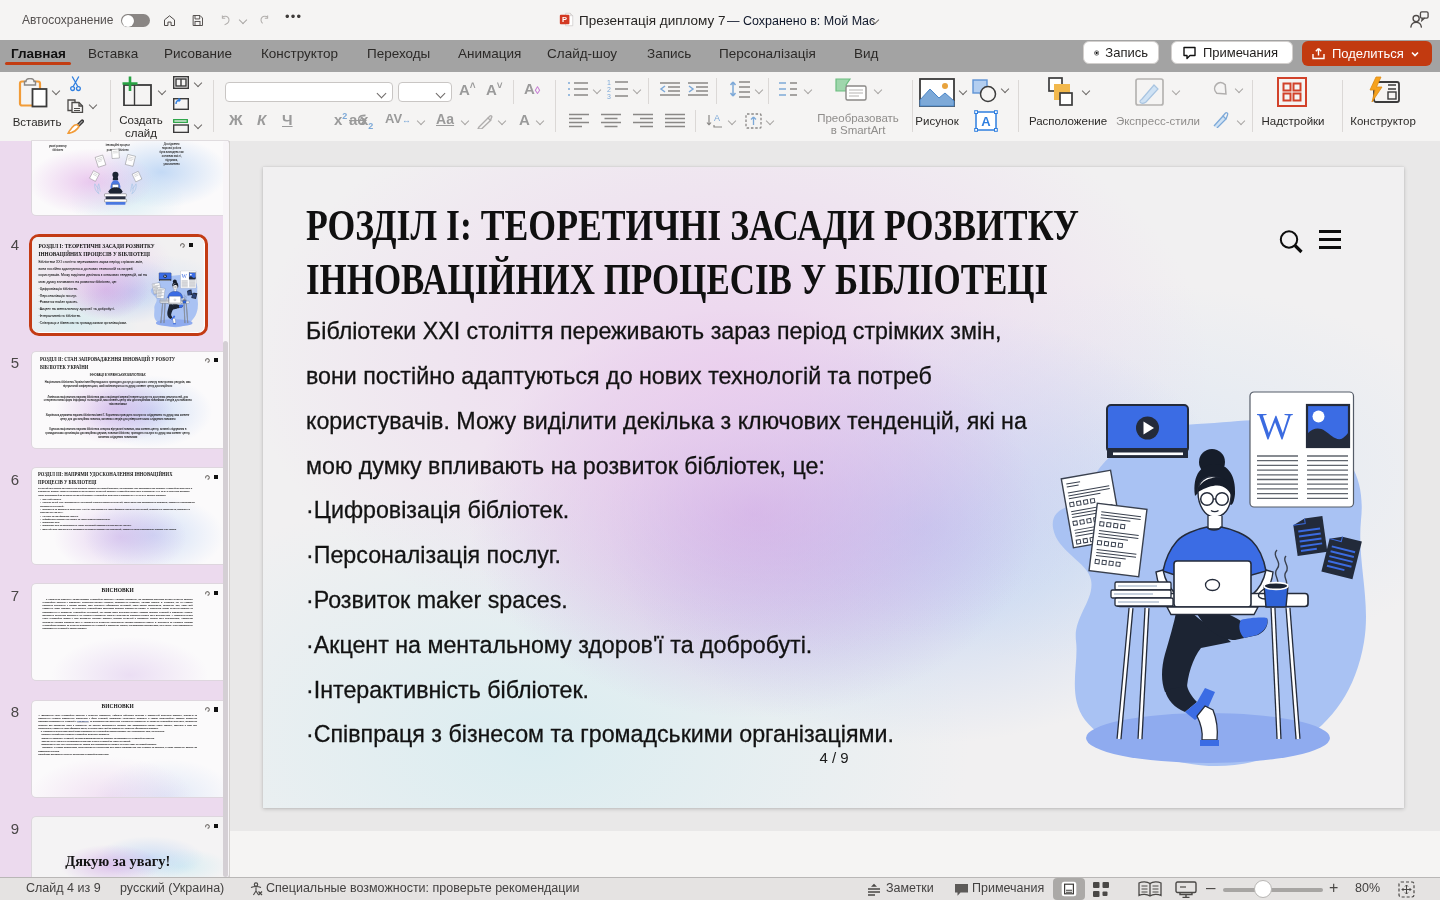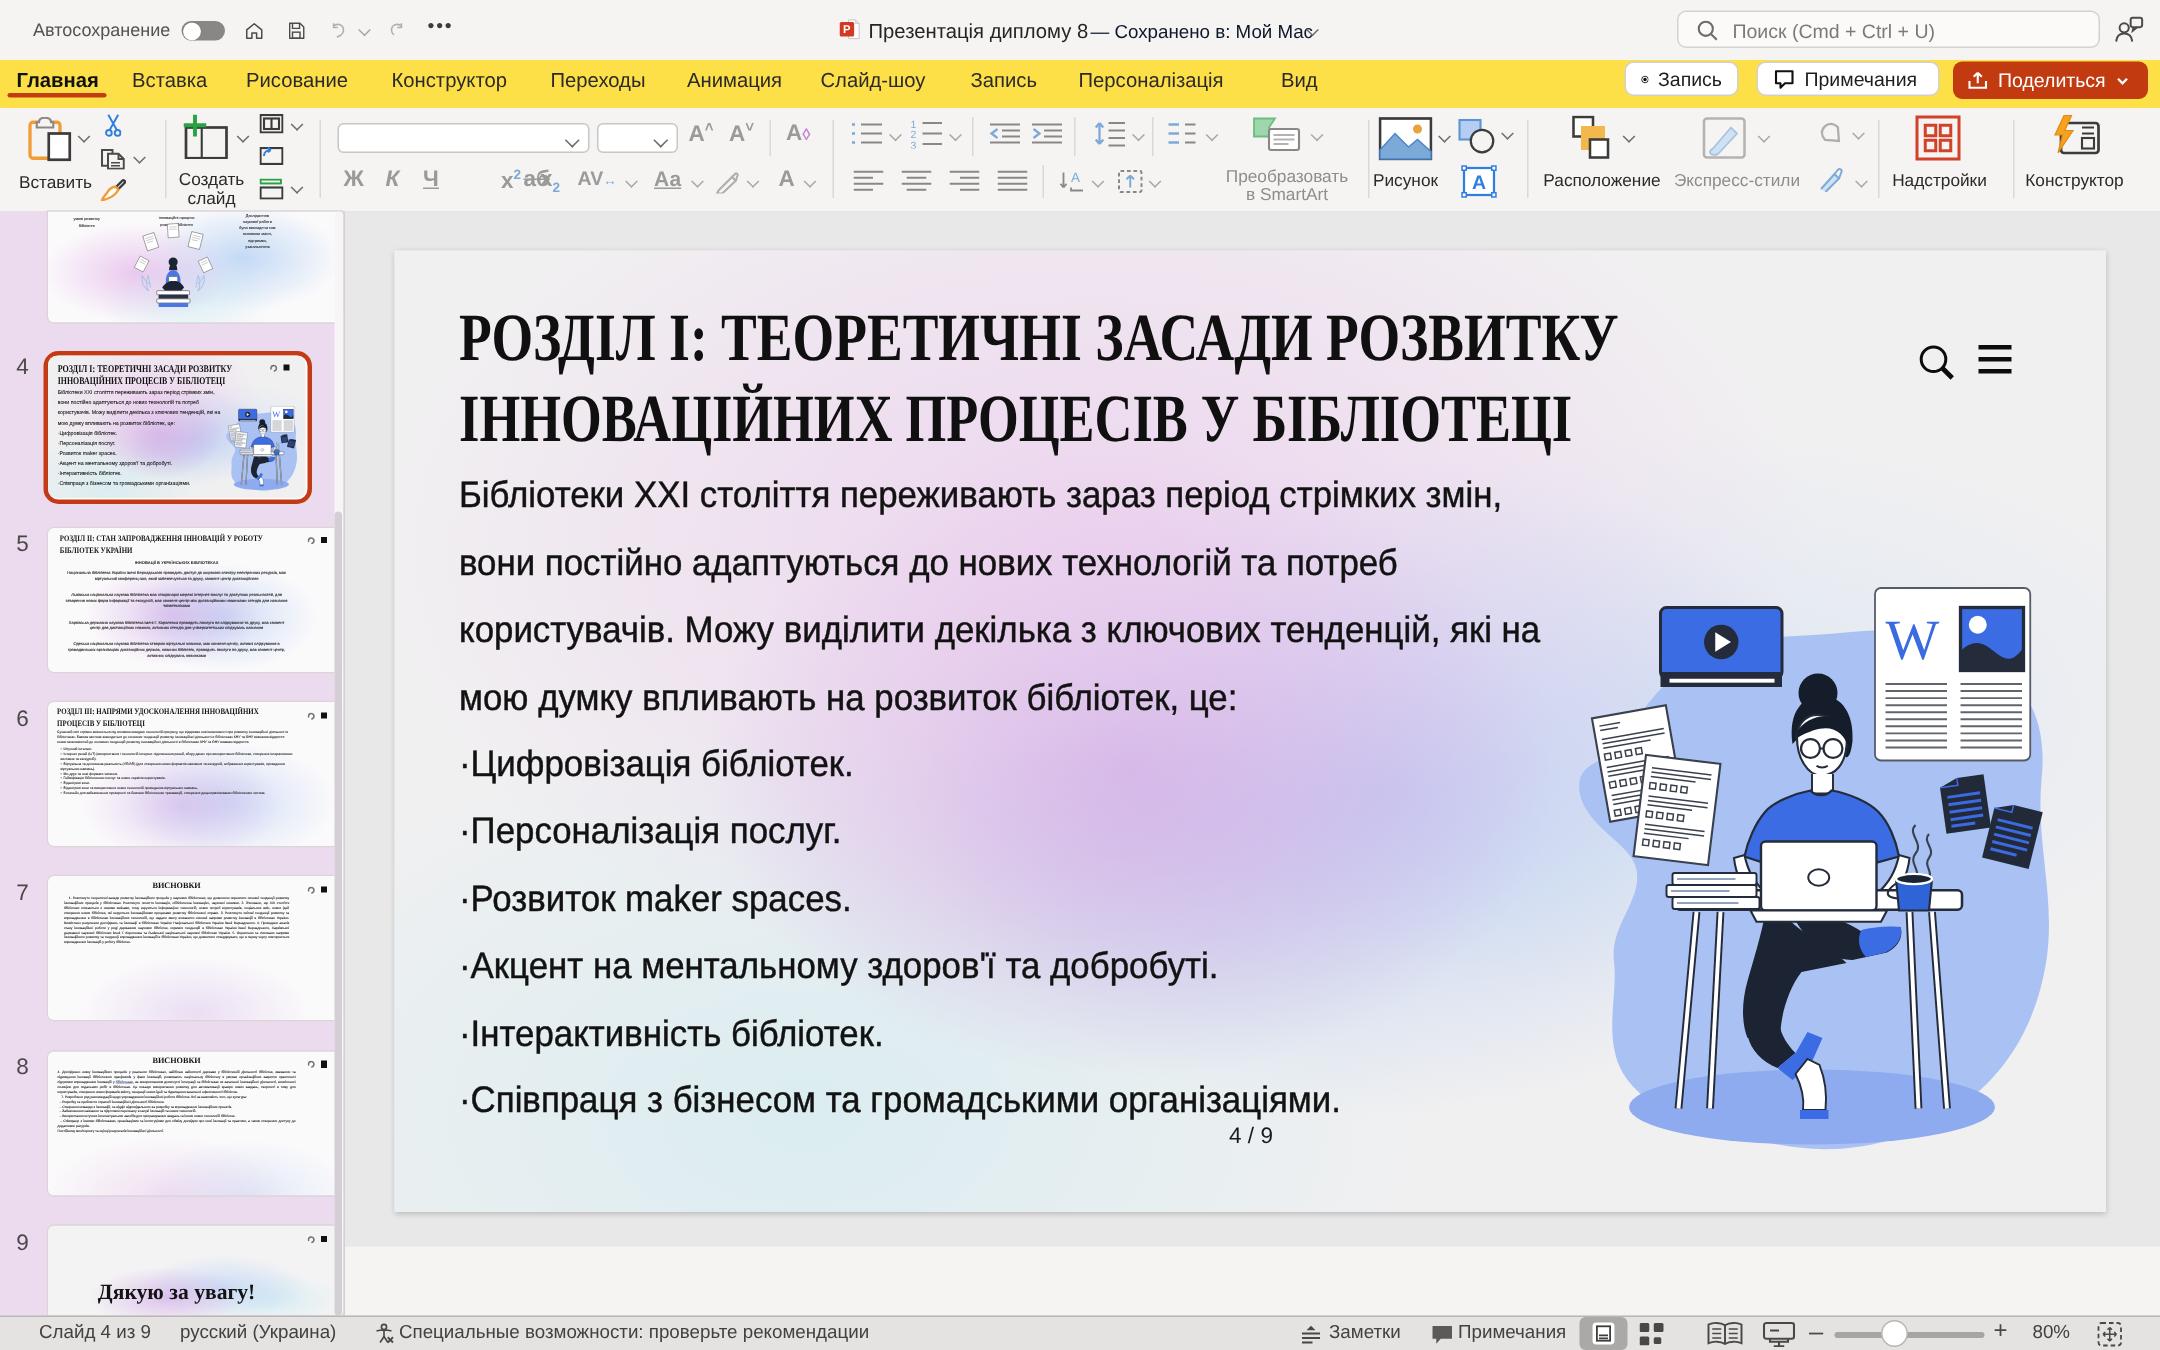--- a/index.html
+++ b/index.html
@@ -10,21 +10,21 @@
 #titlebar .txt{color:#555150;font-size:12px;}
 #autosave{left:46px;top:13px;}
 .toggle{left:121px;top:14px;width:29px;height:13px;background:#8a8684;border-radius:7px;}
 .toggle .knob{position:absolute;left:0.5px;top:0.5px;width:12px;height:12px;border-radius:50%;background:#fff;box-shadow:0 0 1px rgba(0,0,0,0.3);}
 .tbicon{top:13px;width:15px;height:15px;}
 #doctitle{left:579px;top:13px;font-size:13.5px;color:#272523;}
 #docsaved{top:13.5px;font-size:12.5px;color:#0f172a;}
 #searchbox{left:1118px;top:7px;width:282px;height:25px;background:#fbfaf9;border:1px solid #d4d1cf;border-radius:6px;box-sizing:border-box;}
 #searchbox .ph{position:absolute;left:36px;top:4.5px;font-size:13px;color:#7d7977;}
 
-#tabs{position:absolute;left:0;top:40px;width:1440px;height:32px;background:#fde047;}
+#tabs{position:absolute;left:0;top:40px;width:1440px;height:32px;background:#a3a3a3;}
 .tab{position:absolute;top:6px;font-size:13.5px;color:#2c2a28;}
 .tab.active{font-weight:bold;color:#111;}
 #tabline{position:absolute;left:5px;top:21.6px;width:66px;height:3.6px;background:#c33d12;border-radius:2px;}
 .pillbtn{position:absolute;top:1px;height:23px;background:#fff;border:1px solid #d2cfcd;border-radius:6px;font-size:13px;color:#1f1d1b;display:flex;align-items:center;gap:6px;box-sizing:border-box;padding:0 10px;}
 #sharebtn{position:absolute;left:1302px;top:1px;width:130px;height:25px;background:#c23a10;border:none;border-radius:6px;color:#fff;font-size:13px;display:flex;align-items:center;gap:6px;box-sizing:border-box;padding:0 9px;}
 
 #ribbon{position:absolute;left:0;top:72px;width:1440px;height:69px;background:#f5f4f3;border-bottom:1px solid #d5d3d1;box-sizing:content-box;}
 .rsep{position:absolute;top:8px;width:1px;height:52px;background:#dbd8d6;}
 .rlabel{position:absolute;font-size:11.5px;color:#2c2a28;text-align:center;}
 .combo{position:absolute;background:#fff;border:1px solid #c9c6c4;border-radius:4px;box-sizing:border-box;}
@@ -259,30 +259,23 @@
         <path d="M17 4 V8.5 H12.5" stroke-linejoin="round"></path>
       </svg>
   <span class="abs" style="left:285px;top:9px;color:#3e3b39;font-size:13px;letter-spacing:1.2px;">•••</span>
 
   <svg class="abs" style="left:559px;top:12px;width:15px;height:15px;" viewBox="0 0 18 18">
         <path d="M8 1.5 H13.5 L16.5 4.5 V16.5 H8 Z" fill="#fff" stroke="#c9c6c4" stroke-width="0.8"></path>
         <path d="M13.5 1.5 L16.5 4.5 H13.5 Z" fill="#e8e5e3" stroke="#c9c6c4" stroke-width="0.6"></path>
         <rect x="1" y="3.2" width="11.5" height="11.5" rx="1.2" fill="#d33922"></rect>
         <text x="6.7" y="12.2" font-size="9" font-weight="bold" fill="#fff" text-anchor="middle" font-family="Liberation Sans">P</text>
       </svg>
-  <span class="abs" id="doctitle" style="position:absolute;">Презентація диплому 8</span>
+  <span class="abs" id="doctitle" style="position:absolute;">Презентація диплому 7</span>
   <span class="abs" id="docsaved" style="left:727px;">— Сохранено в: Мой Mac</span>
   <div class="abs chev" style="left:872px;top:17px;"></div>
-  <div id="searchbox" class="abs">
-    <svg style="position:absolute;left:12px;top:5px;width:15px;height:15px;" viewBox="0 0 15 15" fill="none" stroke="#6f6b69" stroke-width="1.4">
-          <circle cx="6.2" cy="6.2" r="4.7"></circle>
-          <path d="M9.8 9.8 L13.5 13.5"></path>
-        </svg>
-    <span class="ph">Поиск (Cmd + Ctrl + U)</span>
-  </div>
   <svg class="abs" style="left:1408px;top:9px;width:22px;height:22px;" viewBox="0 0 23 23" fill="none" stroke="#4e4a48" stroke-width="1.4">
         <circle cx="8.5" cy="10" r="3.2"></circle>
         <path d="M3 19 C3.5 15.5, 6 14 8.5 14 C11 14 13.5 15.5, 14 19" stroke-linecap="round"></path>
         <rect x="13" y="3" width="8" height="6.5" rx="1.4"></rect>
         <path d="M15 9.5 L14.5 12 L17.5 9.5" fill="none"></path>
       </svg>
 </div>
 
 <div id="tabs">
   <span class="tab active" style="left:11px;">Главная</span>

